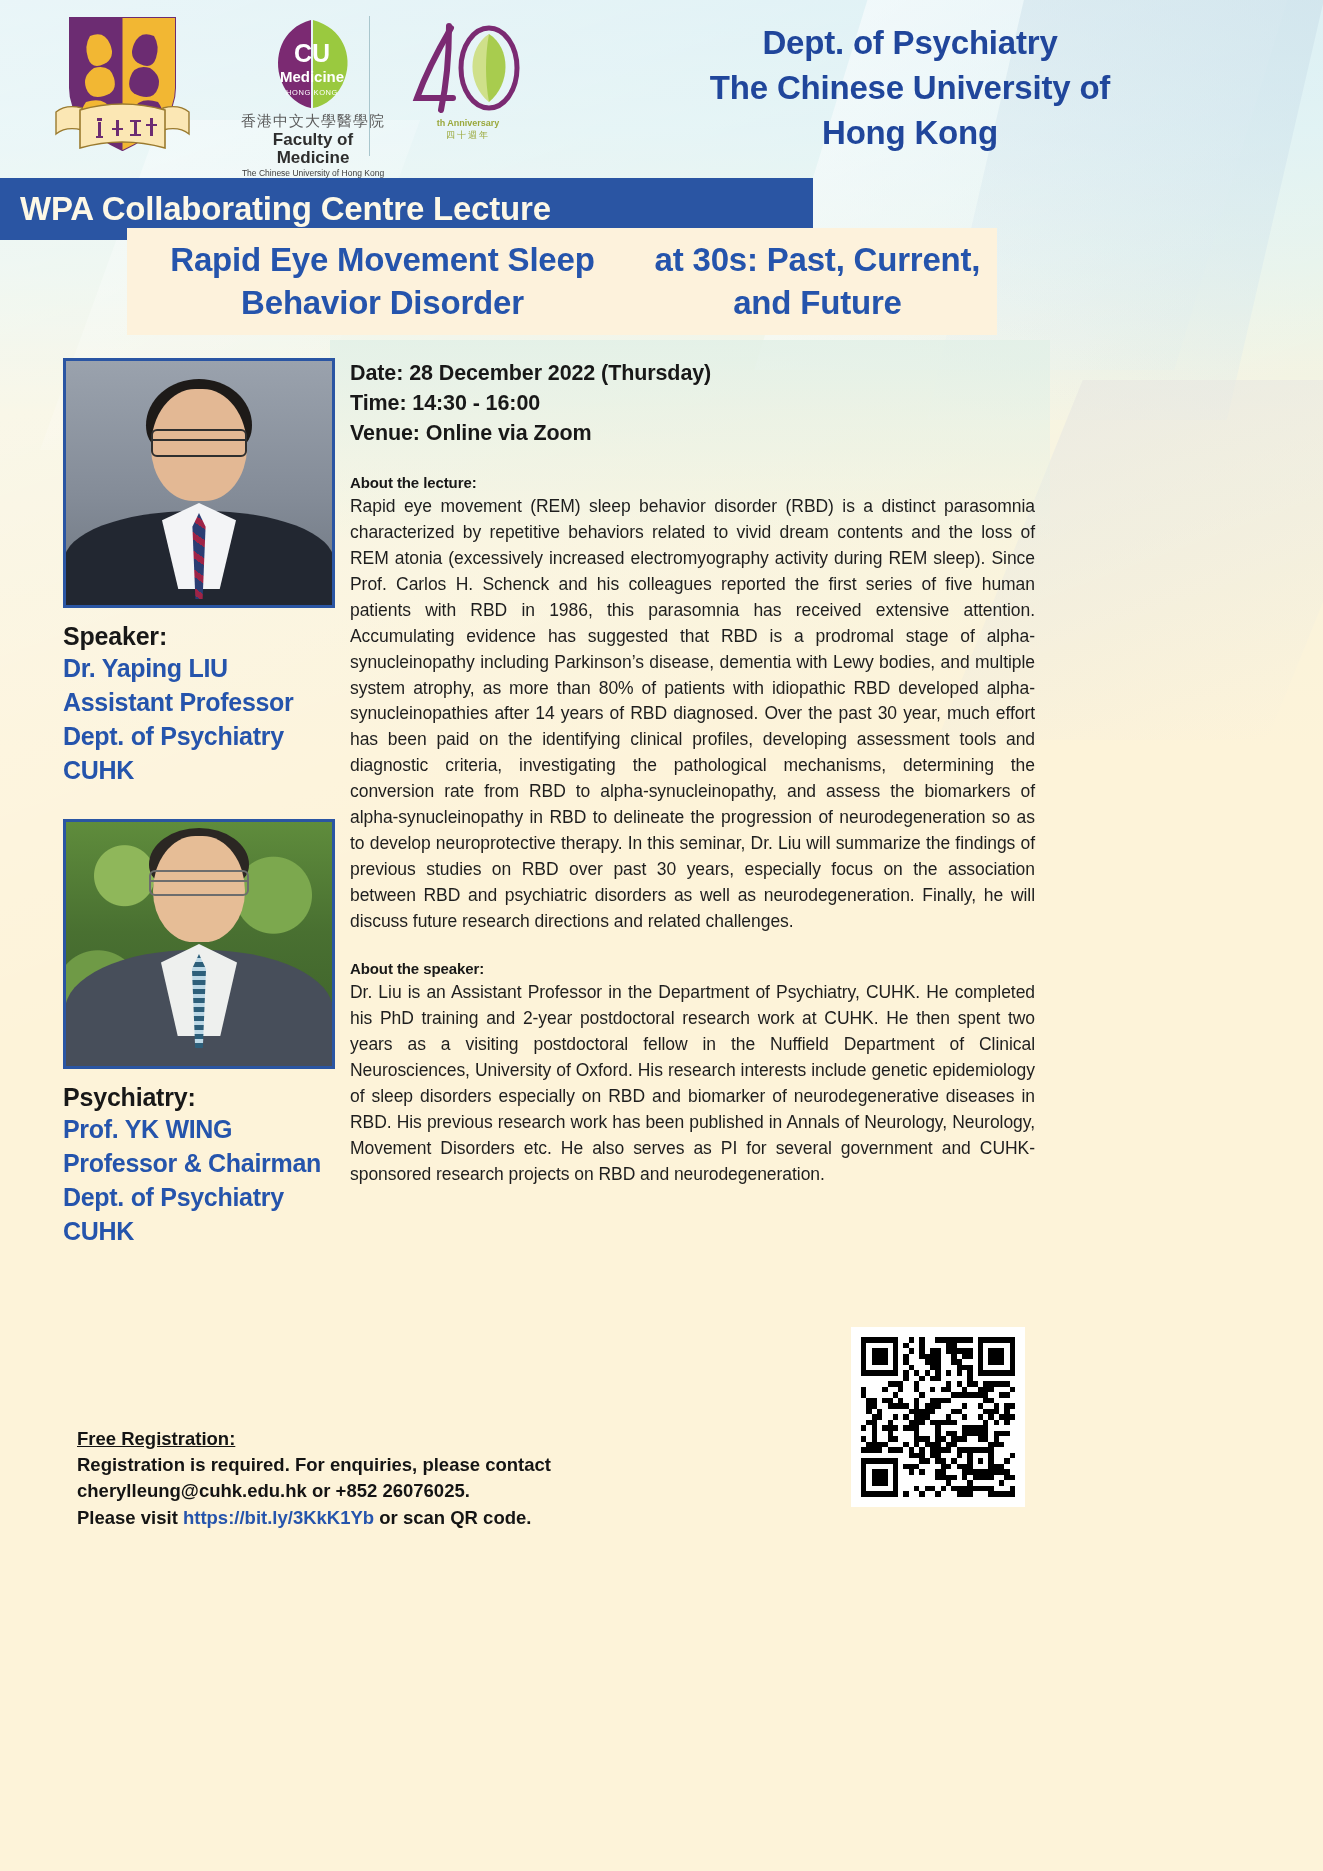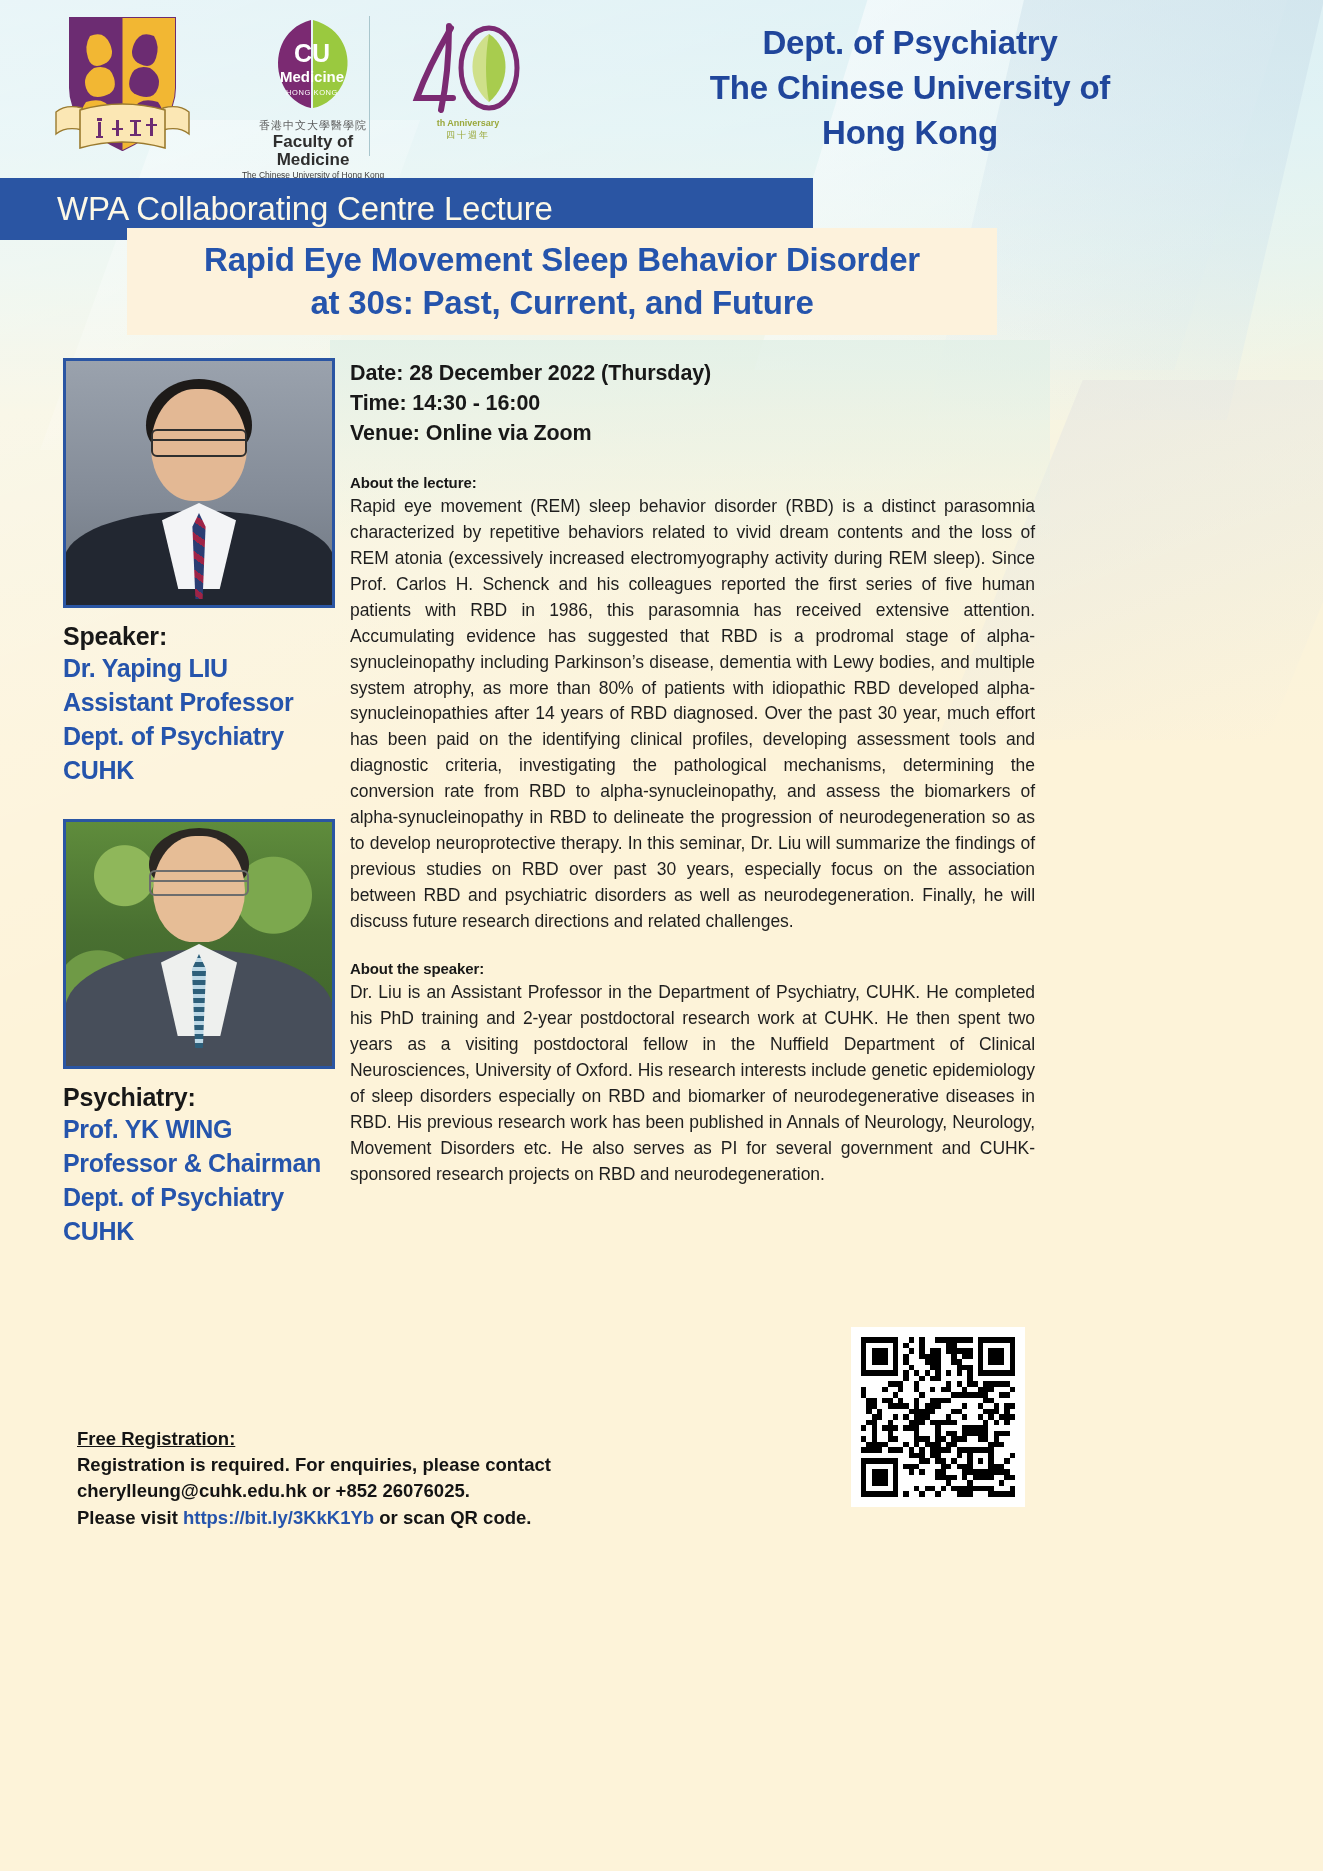--- a/index.html
+++ b/index.html
@@ -72,24 +72,24 @@
     left: 238px; top: 18px;
     width: 150px; height: 135px;
     text-align: center;
   }
   .cu-med-mark {
     position: relative;
     width: 120px; height: 92px;
     margin: 0 auto;
   }
   .cu-med-label-cn {
-    font-size: 11px;
+    font-size: 15px;
     color: #5d5d5d;
     letter-spacing: 1px;
-    margin-top: 8px;
+    margin-top: 2px;
   }
   .cu-med-label-en {
     font-size: 17px;
     font-weight: bold;
     color: #2e2e2e;
     line-height: 1.05;
   }
   .cu-med-label-sub {
     font-size: 8.5px;
     color: #3d3d3d;
@@ -131,35 +131,34 @@
     left: 0; top: 178px;
     width: 813px;
     height: 62px;
     background: #2a55a3;
     display: flex;
     align-items: center;
   }
   .banner-text {
     color: #fdf8e6;
     font-size: 33px;
-    font-weight: normal;
-    padding-left: 12px;
+    font-weight: bold;
+    padding-left: 20px;
     letter-spacing: -0.2px;
-    margin-left: 45px;
   }
 
   
   .title-box {
     position: absolute;
     left: 127px; top: 228px;
     width: 870px;
     height: 107px;
     background: #fdf2dc;
     display: flex;
-    flex-direction: column;
+    flex-direction: row;
     justify-content: center;
     align-items: center;
   }
   .title-line {
     color: #2554ac;
     font-size: 33px;
     font-weight: bold;
     line-height: 1.28;
     text-align: center;
     letter-spacing: -0.2px;

